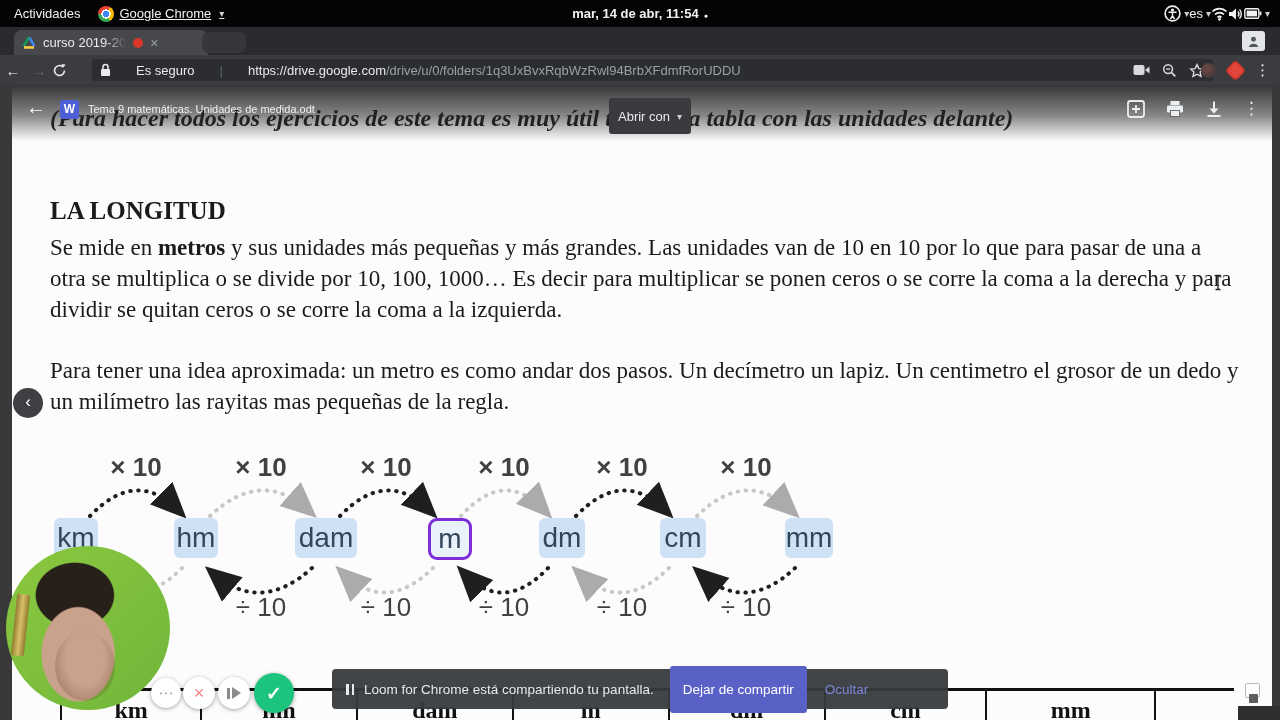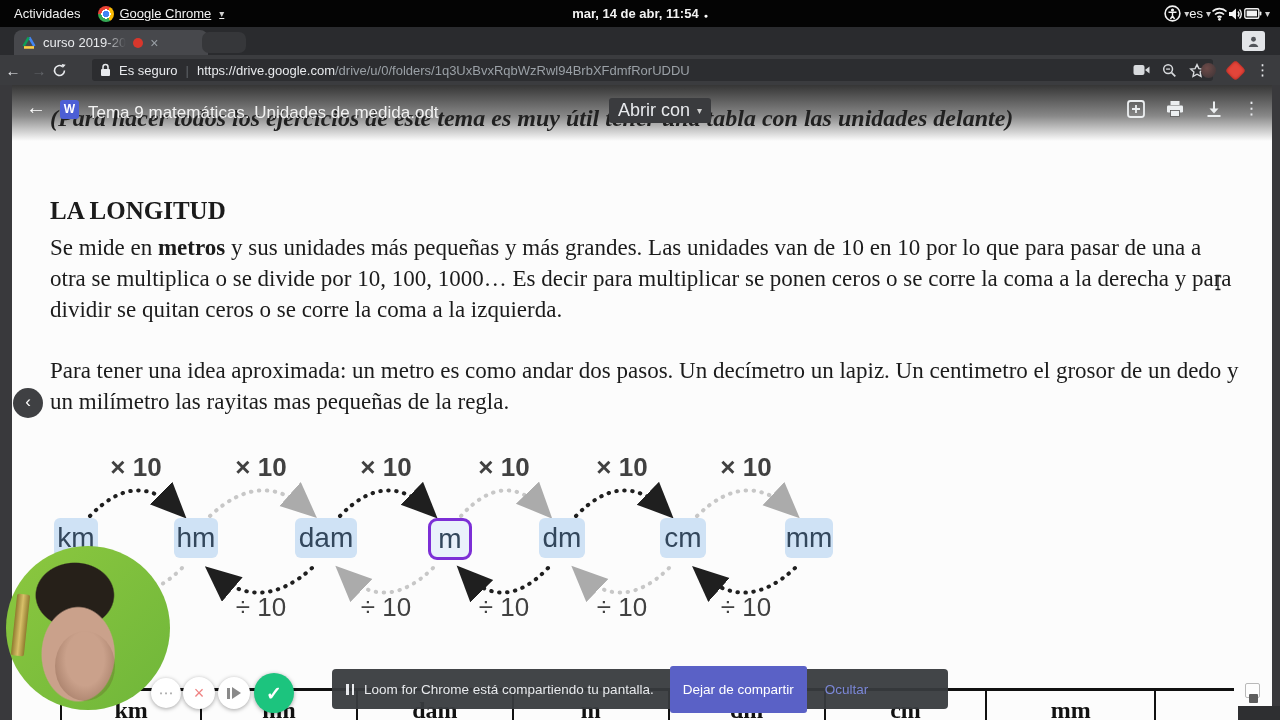--- a/index.html
+++ b/index.html
@@ -37,21 +37,21 @@
   .win-close{position:absolute;right:14px;top:4px;color:#9aa0a6;font-size:15px;}
   .win-close::before{content:"×";}
 
   
   .toolbar{position:absolute;left:0;top:55px;width:1280px;height:30px;background:#3b3c3f;z-index:19;
        display:flex;align-items:center;color:#e8eaed;}
   .nav-btn{width:26px;text-align:center;font-size:15px;}
   .nav-back::before{content:"←";}
   .nav-fwd{color:#63666a;}.nav-fwd::before{content:"→";}
   .omnibox{position:absolute;left:92px;top:4px;width:1105px;height:22px;background:#2c2d30;border-radius:3px;
-       display:flex;align-items:center;padding:0 8px;gap:8px;font-size:13px;}
+       display:flex;align-items:center;padding:0 8px;gap:25px;font-size:13px;}
   .secure-label{color:#e8eaed;}
   .url-sep{color:#5f6368;}
   .url-host{color:#e8eaed;font-size:13px;}
   .url-path{color:#9aa0a6;font-size:13px;white-space:nowrap;overflow:hidden;}
   .omni-right{margin-left:auto;display:flex;align-items:center;gap:12px;}
   .toolbar-right{position:absolute;right:0;top:0;height:30px;display:flex;align-items:center;gap:12px;padding-right:10px;}
   .ext-orb{width:15px;height:15px;border-radius:50%;background:radial-gradient(circle at 40% 35%,#6d4a48,#3a3335);}
   .ext-red{width:15px;height:15px;border-radius:4px;background:#e2453a;transform:rotate(45deg);
        box-shadow:inset 0 0 3px #9e1f18;}
   .vdots{color:#e8eaed;font-size:15px;}
@@ -90,23 +90,23 @@
   .w140{width:140px;} .w156{width:156px;} .w162{width:162px;} .w169{width:169px;} .w79{width:79px;border-right:none;}
 
   
   .viewer-header{position:absolute;left:12px;top:0;width:1260px;height:56px;z-index:5;
       background:linear-gradient(180deg,rgba(10,10,10,0.82) 0%,rgba(40,40,40,0.55) 55%,rgba(120,120,120,0) 100%);
       color:#f1f1f1;}
   .vh-back{position:absolute;left:14px;top:11px;font-size:20px;color:#fff;}
   .vh-back::before{content:"←";}
   .file-badge{position:absolute;left:48px;top:15px;width:19px;height:19px;border-radius:3px;background:#4c5fd5;
       color:#fff;font-size:12px;font-weight:bold;text-align:center;line-height:19px;}
-  .vh-title{position:absolute;left:76px;top:18px;font-size:17px;color:#f1f1f1;}
-  .openwith-btn{position:absolute;left:597px;top:13px;height:25px;background:#3a3b3e;border-radius:3px;
-      color:#e8eaed;font-size:18px;display:flex;align-items:center;padding:0 9px;gap:4px;}
+  .vh-title{position:absolute;left:76px;top:18px;font-size:11px;color:#f1f1f1;}
+  .openwith-btn{position:absolute;left:597px;top:13px;height:36px;background:#3a3b3e;border-radius:3px;
+      color:#e8eaed;font-size:13px;display:flex;align-items:center;padding:0 9px;gap:4px;}
   .vh-icons{position:absolute;right:12px;top:13px;display:flex;align-items:center;gap:19px;}
   .vh-icons .vdots{font-size:17px;}
 
   
   .prev-btn{position:absolute;left:13px;top:303px;width:30px;height:30px;border-radius:50%;background:#3f4043;
       color:#fff;z-index:6;text-align:center;line-height:28px;font-size:17px;}
   .prev-btn::before{content:"‹";}
   .text-cursor{position:absolute;left:1213px;top:189px;width:10px;height:17px;z-index:6;}
 
   .loom-bar{position:absolute;left:332px;top:584px;width:616px;height:40px;border-radius:4px;

